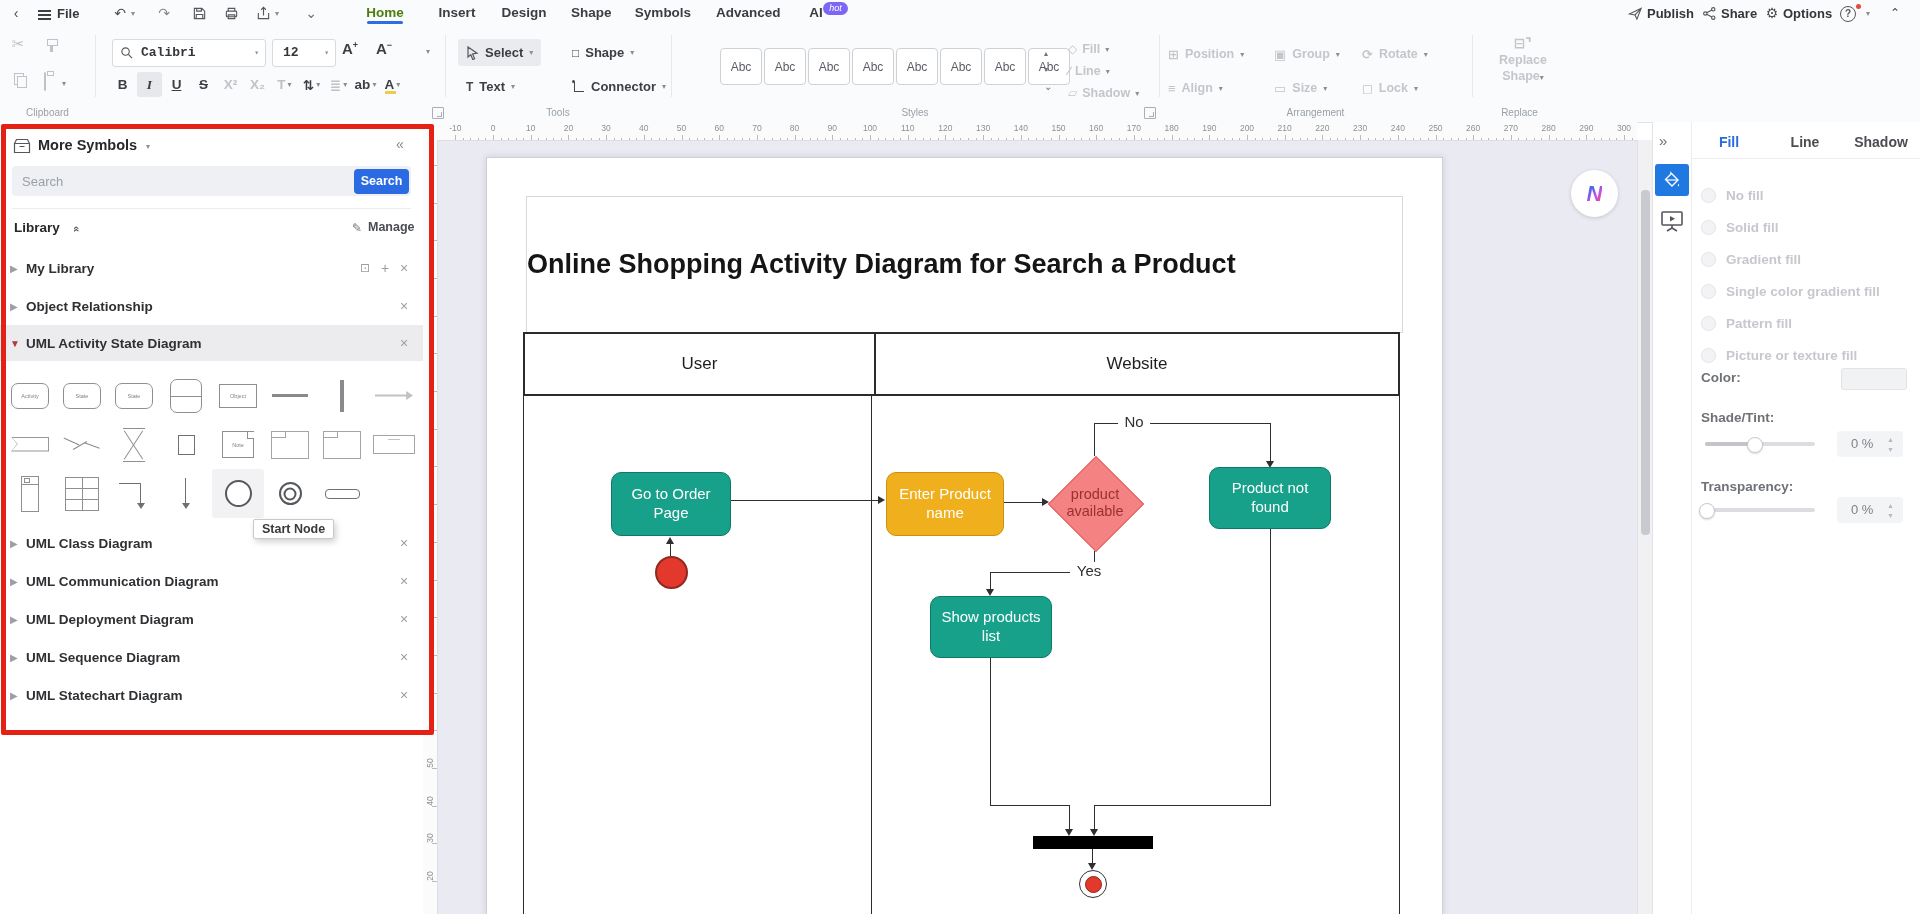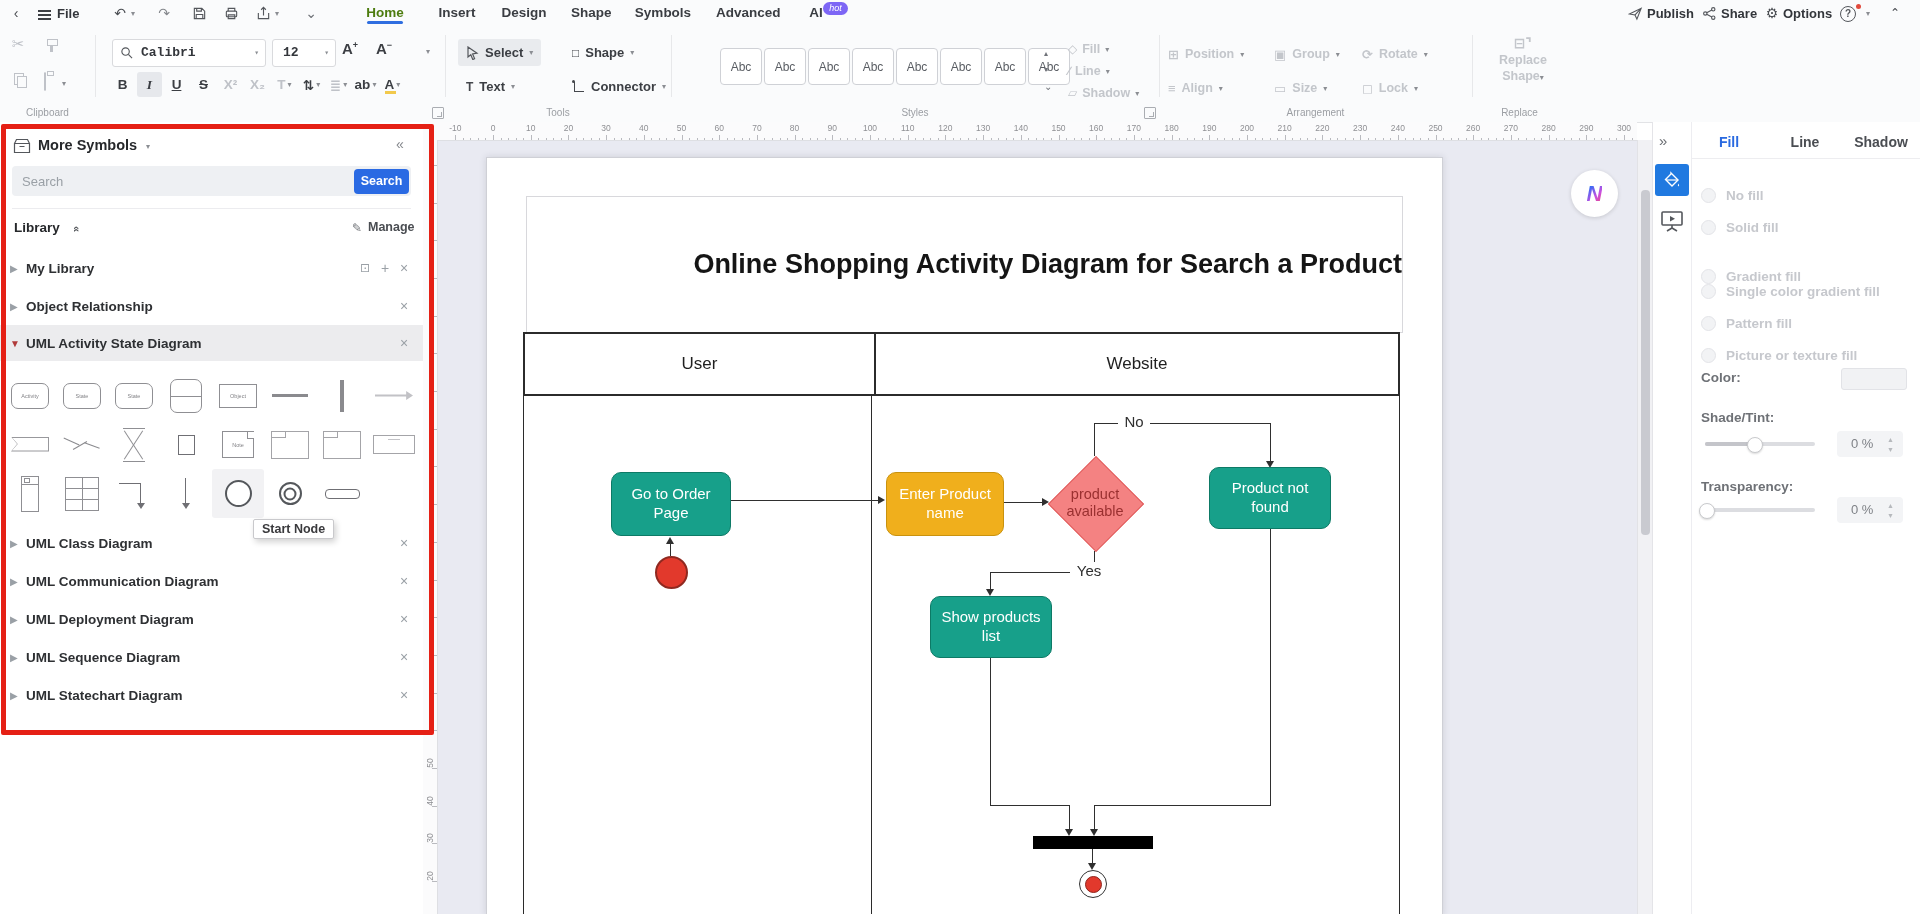--- a/index.html
+++ b/index.html
@@ -119,21 +119,21 @@
   #hruler{position:absolute;left:437px;top:122px;width:1200px;height:18px;background:#fbfbfc;border-bottom:1px solid #dedfe3;z-index:5;overflow:hidden;}
   .rlab{position:absolute;top:1px;width:28px;text-align:center;font-size:8.5px;color:#8f9094;}
   .rtick{position:absolute;top:13px;width:1px;height:5px;background:#b9babf;}
   .rtick.minor{top:16px;height:2px;}
   #vruler{position:absolute;left:423px;top:140px;width:14px;height:774px;background:#fbfbfc;border-right:1px solid #dedfe3;z-index:5;overflow:hidden;}
   .vlab{position:absolute;left:-3px;width:20px;text-align:center;font-size:8.5px;color:#8f9094;transform:rotate(-90deg);}
   .vtick{position:absolute;left:9px;width:5px;height:1px;background:#b9babf;}
   #rcorner{position:absolute;left:423px;top:122px;width:14px;height:18px;background:#fbfbfc;z-index:5;}
   #canvasbg{position:absolute;left:437px;top:140px;width:1200px;height:774px;background:#e9eaf2;z-index:1;}
   #page{position:absolute;left:486px;top:157px;width:955px;height:757px;background:#fff;border:1px solid #cfd0d6;box-shadow:0 0 7px rgba(40,40,60,.14);z-index:1;}
-  #titleframe{position:absolute;left:526px;top:196px;width:875px;height:135px;border:1px solid #d8d8dc;z-index:2;display:flex;align-items:center;justify-content:flex-end;}
+  #titleframe{position:absolute;left:526px;top:196px;width:875px;height:135px;border:1px solid #d8d8dc;z-index:2;display:flex;align-items:center;justify-content:flex-start;}
   #dtitle{font-size:27px;font-weight:700;color:#151515;}
   #laneheader{position:absolute;left:523px;top:332px;width:877px;height:64px;border:2px solid #2b2b2b;box-sizing:border-box;display:flex;z-index:2;}
   .lanecell{display:flex;align-items:center;justify-content:center;font-size:17px;color:#1f1f1f;}
   .lanecell.c1{width:349px;border-right:2px solid #2b2b2b;}
   .lanecell.c2{flex:1;}
   .lanev{position:absolute;top:396px;width:1px;height:518px;background:#2b2b2b;z-index:2;}
   .node{position:absolute;border-radius:10px;display:flex;align-items:center;justify-content:center;text-align:center;color:#fff;font-size:15px;line-height:1.25;z-index:4;padding:0 6px;box-sizing:border-box;}
   .teal{background:#17a08a;border:1px solid #0d7a66;}
   .amber{background:#f0af1c;border:1px solid #c9920e;}
   #startnode{position:absolute;left:655px;top:556px;width:33px;height:33px;border-radius:50%;background:#e2392c;border:2px solid #902920;box-sizing:border-box;z-index:4;}
@@ -1000,21 +1000,21 @@
         <div class="ropt" style="top: 63px;">
           <span class="radio"></span>
           <span class="roptlbl">No fill</span>
         </div>
 
         <div class="ropt" style="top: 95px;">
           <span class="radio"></span>
           <span class="roptlbl">Solid fill</span>
         </div>
 
-        <div class="ropt" style="top: 144px;">
+        <div class="ropt" style="top: 127px;">
           <span class="radio"></span>
           <span class="roptlbl">Gradient fill</span>
         </div>
 
         <div class="ropt" style="top: 159px; text-align: right;">
           <span class="radio"></span>
           <span class="roptlbl">Single color gradient fill</span>
         </div>
 
         <div class="ropt" style="top: 191px;">

